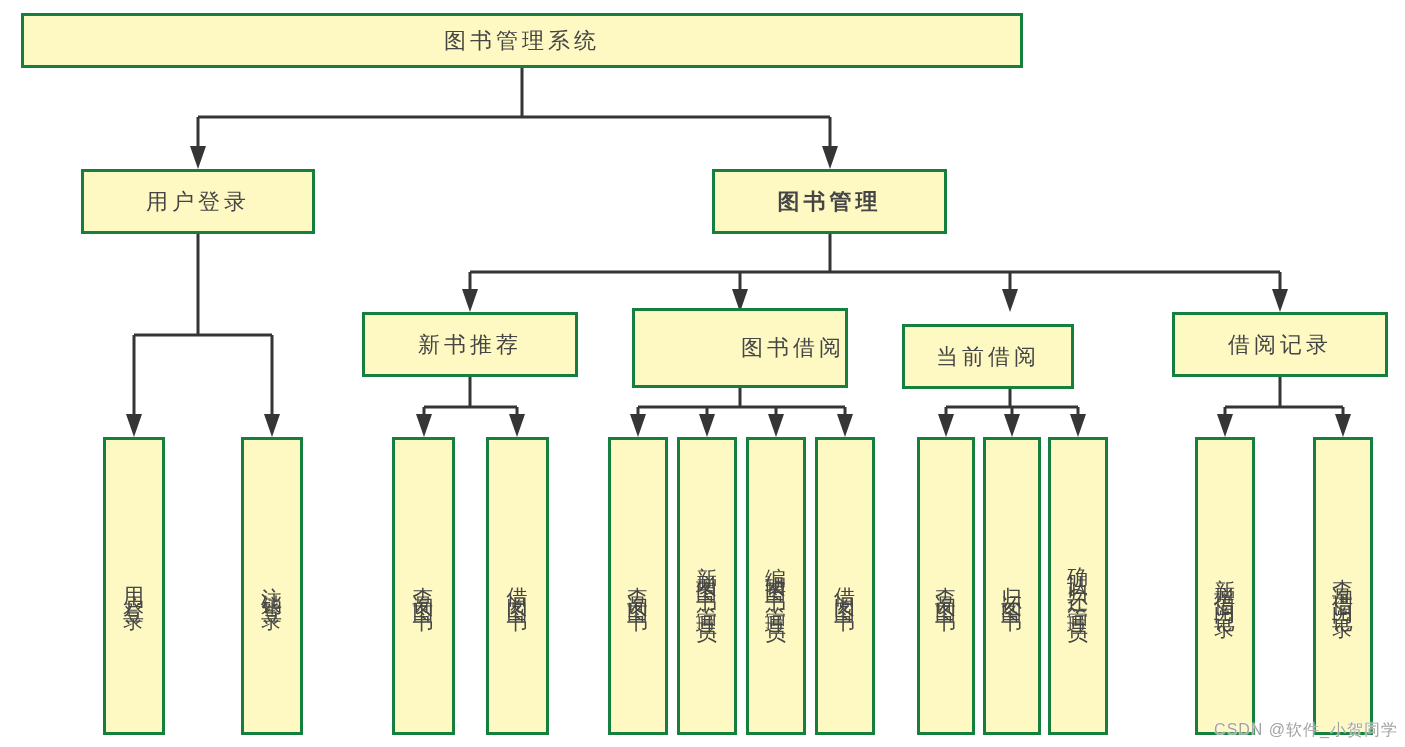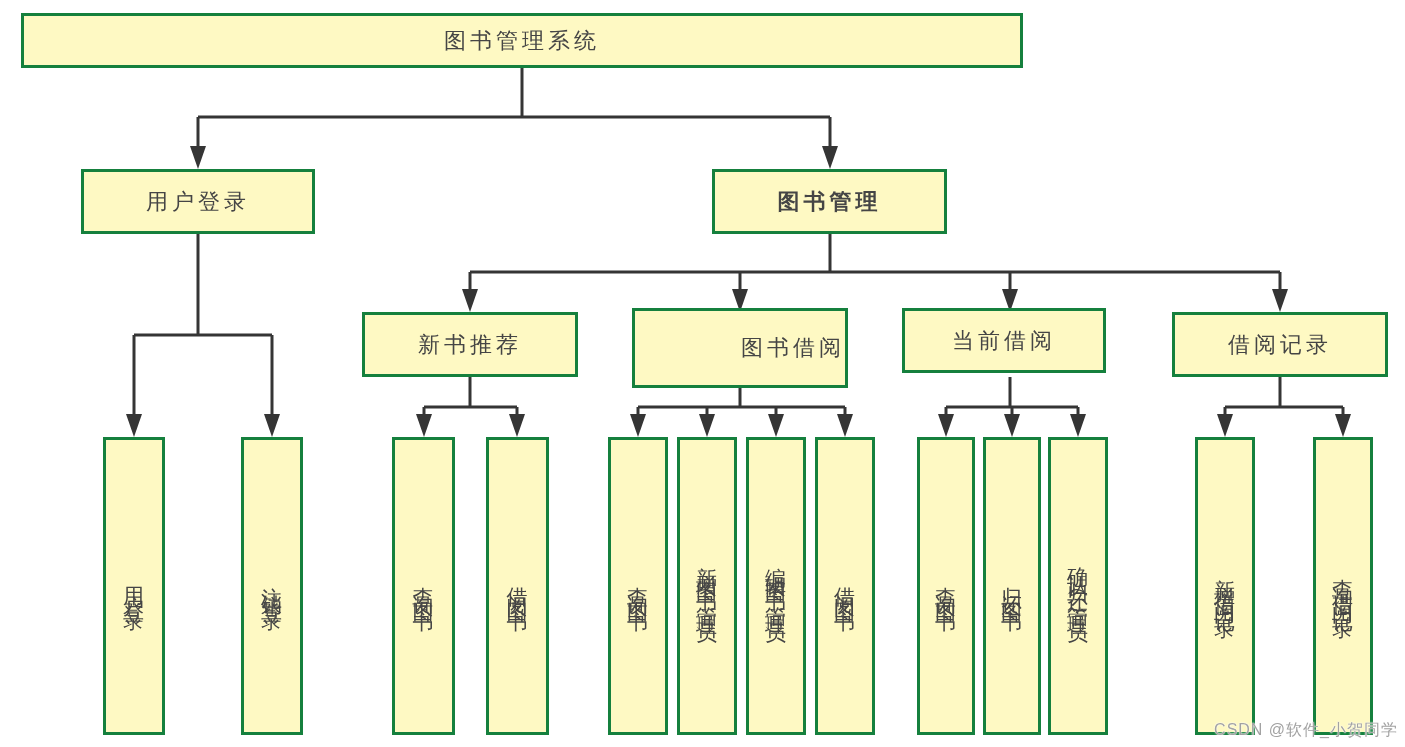--- a/index.html
+++ b/index.html
@@ -128,21 +128,21 @@
   <div class="box hbox" style="left:712px;top:169px;width:235px;height:65px;font-weight:bold;">
     <span>图书管理</span>
   </div>
 
   <div class="box hbox" style="left:362px;top:312px;width:216px;height:65px;">
     <span>新书推荐</span>
   </div>
   <div class="box hbox" style="left:632px;top:308px;width:216px;height:80px;justify-content:flex-end;">
     <span>图书借阅</span>
   </div>
-  <div class="box hbox" style="left:902px;top:308px;width:204px;height:65px;">
+  <div class="box hbox" style="left:902px;top:324px;width:172px;height:65px;">
     <span>当前借阅</span>
   </div>
   <div class="box hbox" style="left:1172px;top:312px;width:216px;height:65px;">
     <span>借阅记录</span>
   </div>
 
   <div class="box vbox" style="left:103px;top:437px;width:62px;height:298px;">
     <span class="vtext">用户登录</span>
   </div>
   <div class="box vbox" style="left:241px;top:437px;width:62px;height:298px;">

